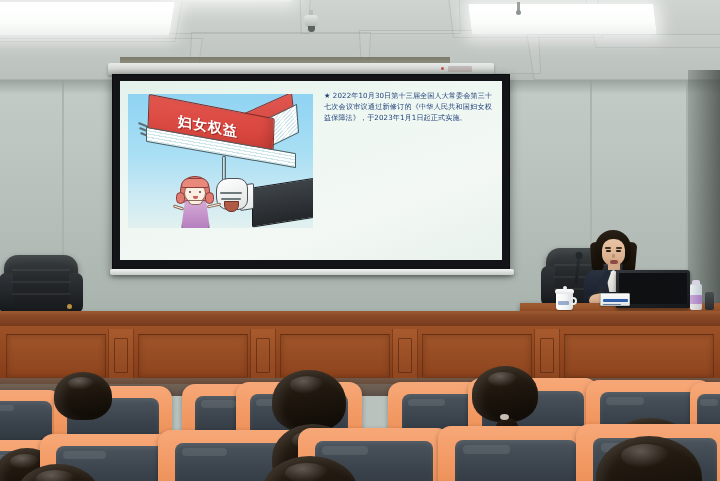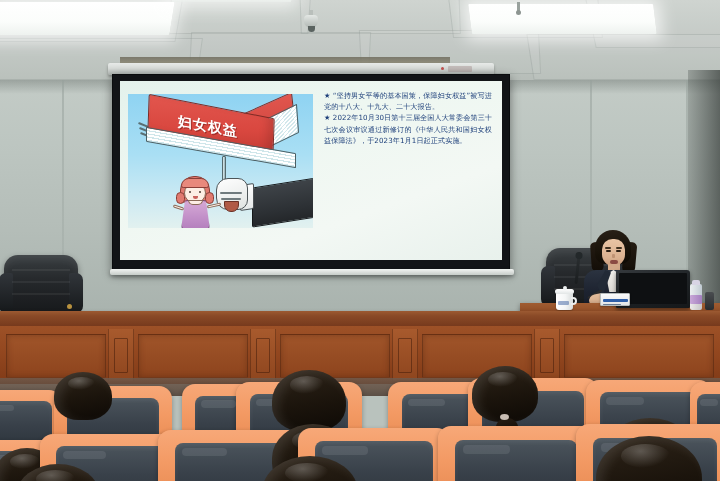--- a/index.html
+++ b/index.html
@@ -411,21 +411,20 @@
               <div class="mouth"></div>
               <div class="dress"></div>
               <div class="collar"></div>
               <div class="arm-l"></div>
               <div class="arm-r"></div>
 
             </div>
           </div>
 
           <div class="slide-text">
-            <p>★ “坚持男女平等的基本国策，保障妇女权益”被写进党的十八大、十九大、二十大报告。</p>
             <p>★ 2022年10月30日第十三届全国人大常委会第三十七次会议审议通过新修订的《中华人民共和国妇女权益保障法》，于2023年1月1日起正式实施。</p>
           </div>
 
         </div>
       </div>
 
     </div>
   </div>
   <div class="screen-bottombar"></div>
 

